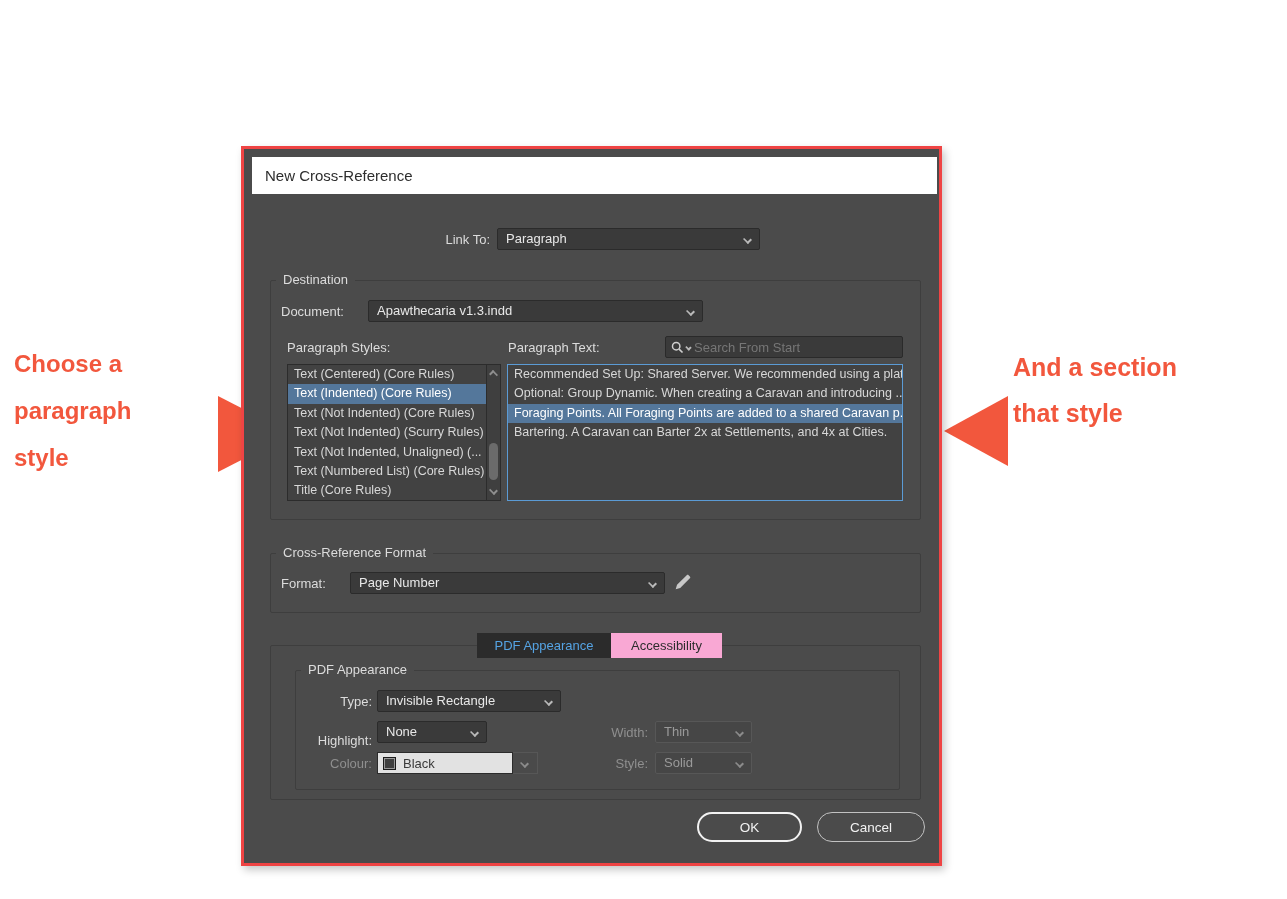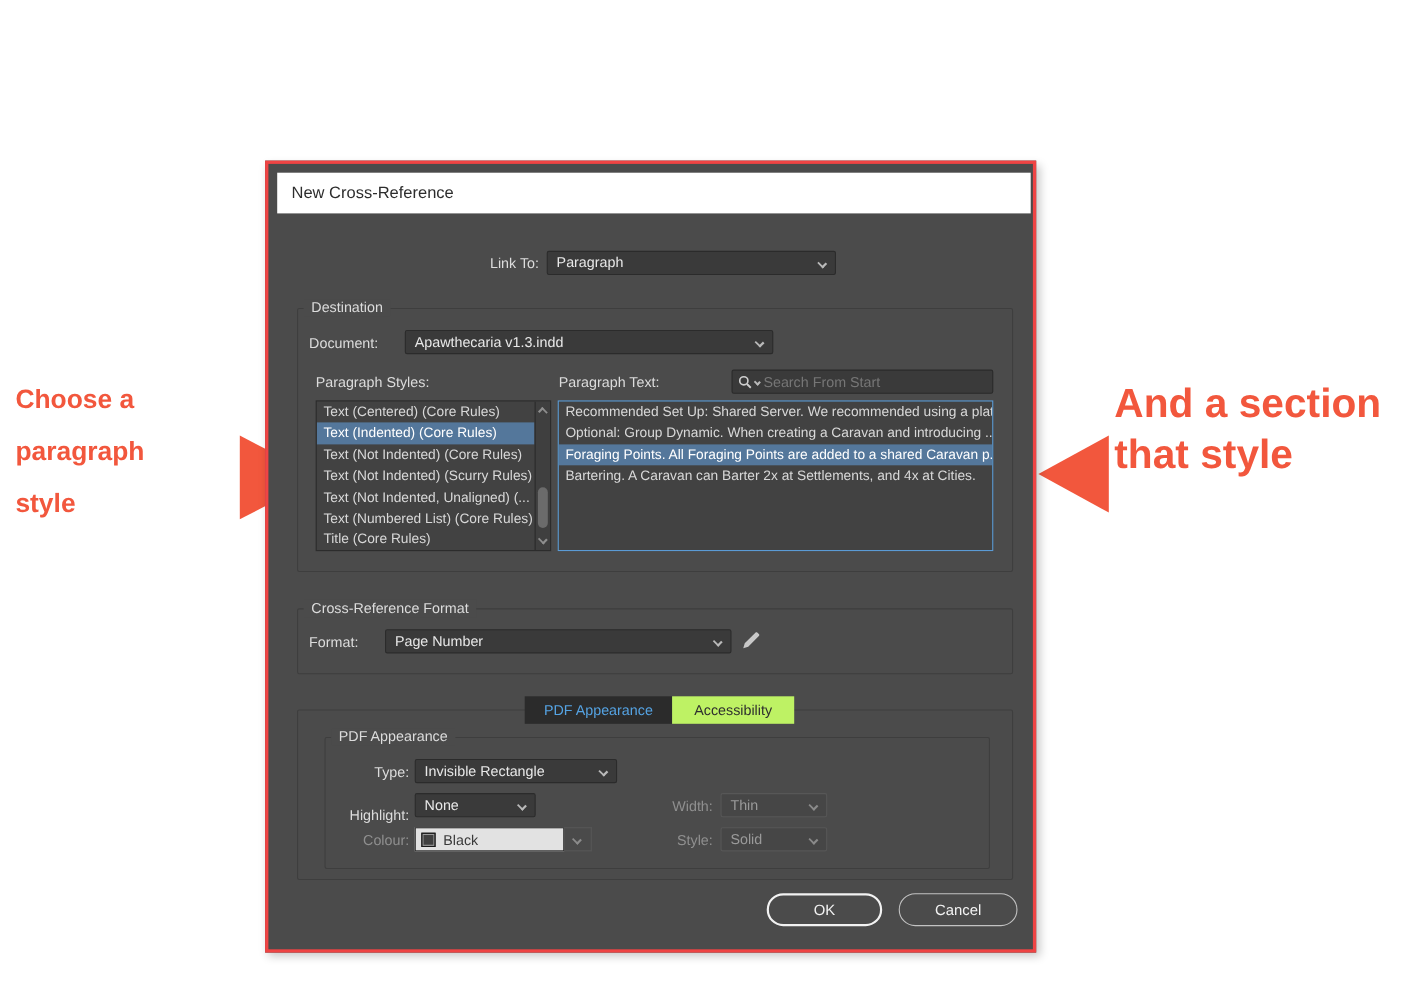--- a/index.html
+++ b/index.html
@@ -4,21 +4,21 @@
 <style>
   * { margin:0; padding:0; box-sizing:border-box; }
   html,body { width:1287px; height:899px; background:#ffffff; overflow:hidden;
               font-family:"Liberation Sans", sans-serif; }
   .page { position:relative; width:1287px; height:899px; background:#ffffff; }
 
   
   .note { position:absolute; color:#F2573D; font-weight:700; }
   .heading { left:240px; top:22px; font-size:34px; line-height:49px; letter-spacing:0.2px; }
   .left-note { left:14px; top:340px; font-size:24px; line-height:47px; }
-  .right-note { left:1013px; top:344px; font-size:37px; line-height:46px; }
+  .right-note { left:1013px; top:344px; font-size:25px; line-height:46px; }
   .arrow { position:absolute; width:0; height:0; }
   .arrow-right { left:218px; top:396px; border-top:38px solid transparent;
                  border-bottom:38px solid transparent; border-left:74px solid #F2573D; }
   .arrow-left { left:944px; top:396px; border-top:35px solid transparent;
                 border-bottom:35px solid transparent; border-right:64px solid #F2573D; }
 
   
   .dialog { position:absolute; left:241px; top:146px; width:701px; height:720px;
             background:#4B4B4B; border:3px solid #ef4444;
             box-shadow:3px 4px 8px rgba(0,0,0,0.22); font-size:13px; color:#DCDCDC; }
@@ -67,21 +67,21 @@
   .search input { background:transparent; border:none; outline:none; color:#C9C9C9;
                   font-size:13px; width:170px; margin-left:3px;
                   font-family:"Liberation Sans", sans-serif; }
   .search input::placeholder { color:#767676; }
   .search .chev { width:5px; height:5px; margin-left:2px; }
 
   
   .tab { position:absolute; top:484px; height:25px; line-height:25px; text-align:center;
          font-size:13px; z-index:2; }
   .tab.active { left:233px; width:134px; background:#2B2B2B; color:#55A3E3; }
-  .tab.inactive { left:367px; width:111px; background:#bef264; color:#2E2E2E; }
+  .tab.inactive { left:367px; width:111px; background:#f9a8d4; color:#2E2E2E; }
 
   
   .colour-field { position:absolute; left:133px; top:603px; width:136px; height:22px;
                   background:#E2E2E2; border:1px solid #2B2B2B; display:flex;
                   align-items:center; padding-left:5px; color:#3A3A3A; }
   .swatch { width:13px; height:13px; background:#3F3F3F; border:1px solid #1A1A1A;
             box-shadow:inset 0 0 0 1px #9a9a9a; margin-right:7px; }
   .colour-chev { position:absolute; left:269px; top:603px; width:25px; height:22px;
                  border:1px solid #575757; border-left:none; background:#4A4A4A; }
   .colour-chev .chev { position:absolute; left:8px; top:7px; }

